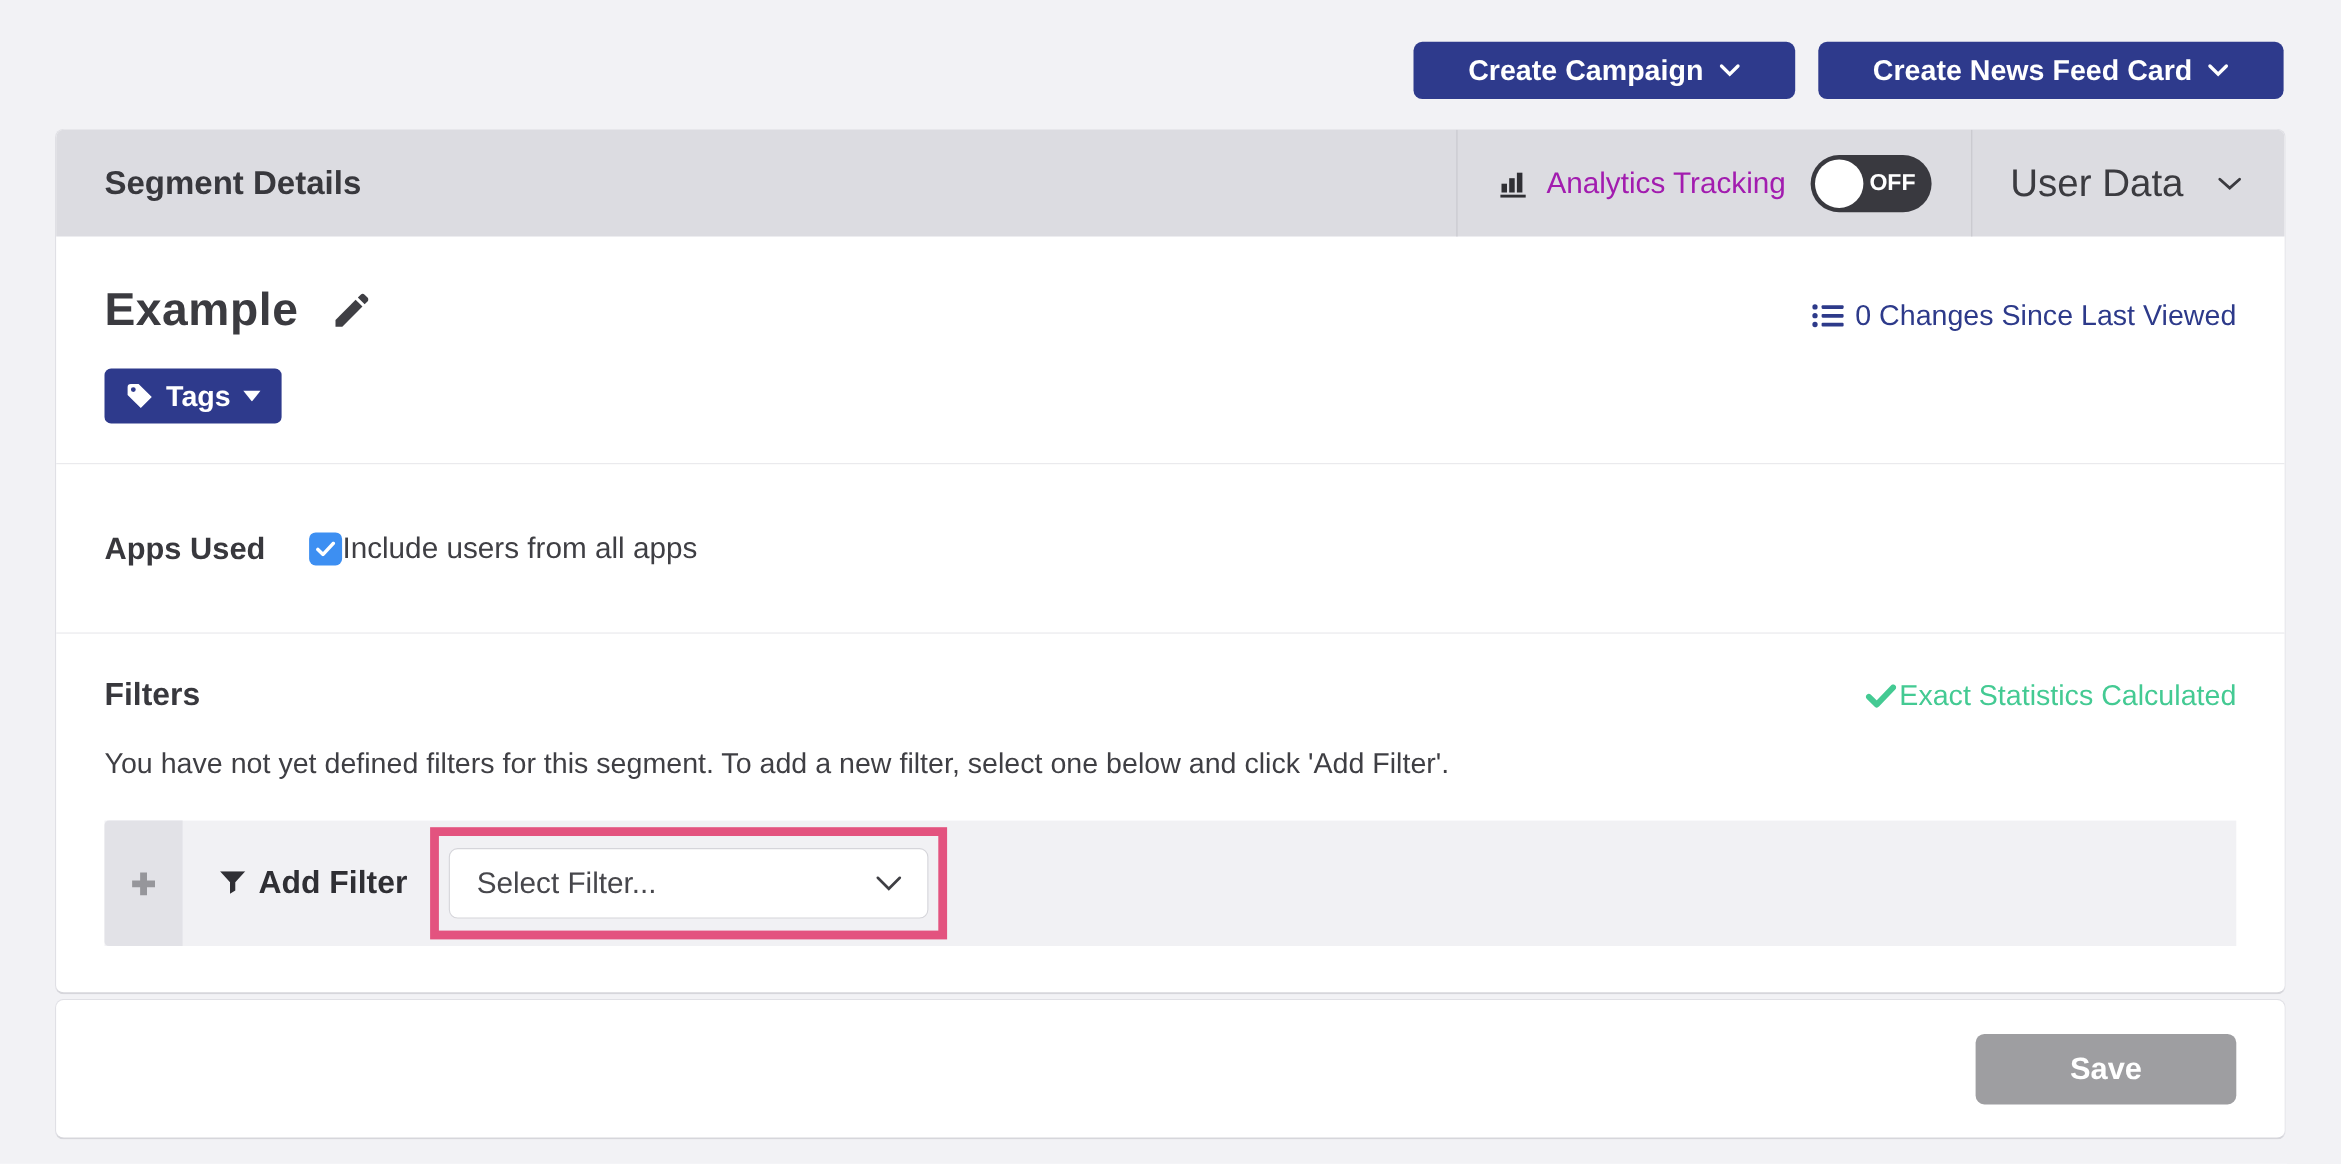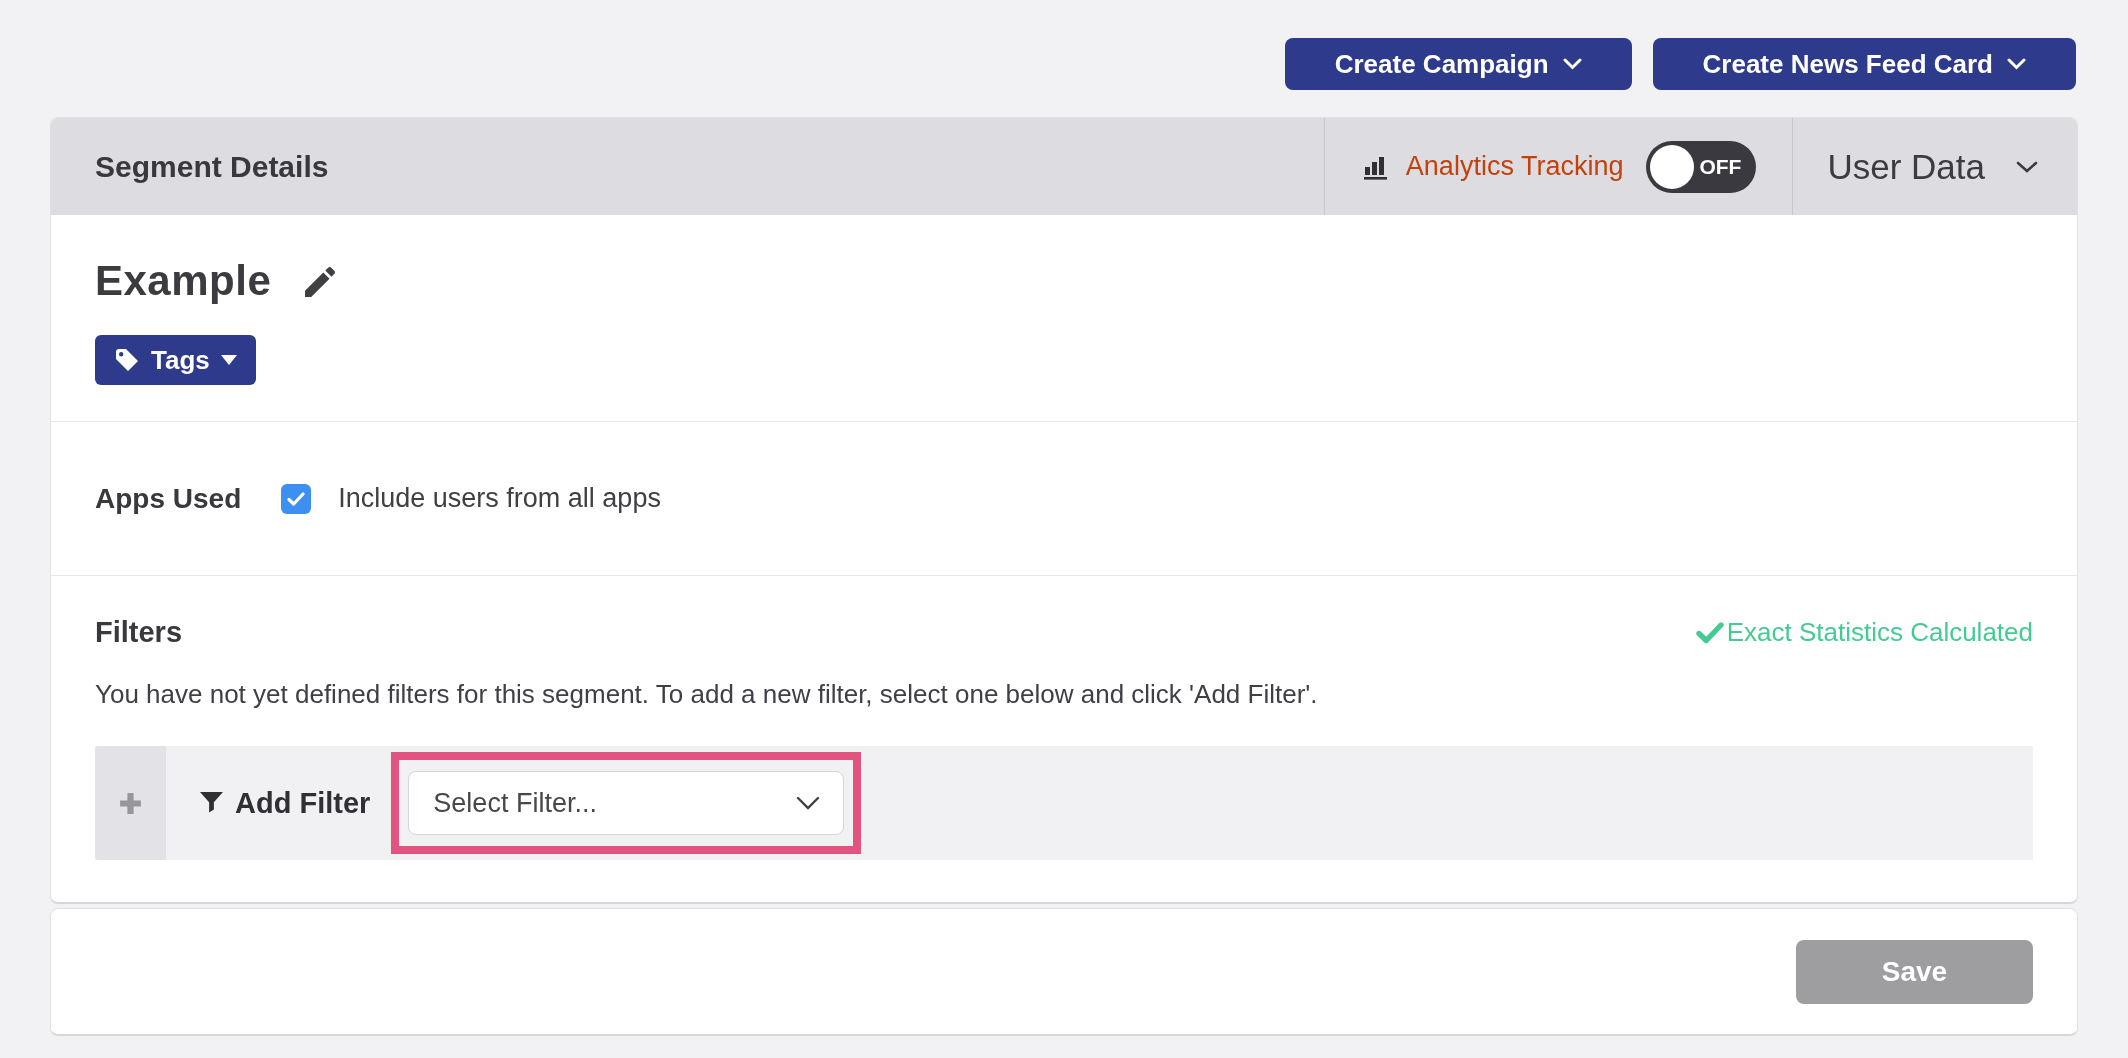--- a/index.html
+++ b/index.html
@@ -27,21 +27,21 @@
     margin: 117px 50px 0;
     background: #ffffff;
     border: 1px solid #e0e0e5; border-bottom: 2px solid #d6d6db;
     border-radius: 8px; overflow: hidden;
   }
   .card-header { height: 97px; background: #dcdce1; display: flex; align-items: stretch; }
   .card-header-title { flex: 1; display: flex; align-items: center; padding-left: 44px;
     font-size: 30px; font-weight: 700; color: #38383d; }
   .v-div { width: 1px; background: #c7c7cd; }
   .analytics-group { display: flex; align-items: center; gap: 15px; padding: 0 36px; }
-  .analytics-label { font-size: 27px; color: #c2410c; }
+  .analytics-label { font-size: 27px; color: #a21caf; }
   .toggle { width: 110px; height: 52px; background: #39393f; border-radius: 26px;
     position: relative; display: flex; align-items: center; justify-content: flex-end;
     margin-left: 8px; cursor: pointer; }
   .toggle-knob { position: absolute; left: 4px; top: 4px; width: 44px; height: 44px;
     background: #fff; border-radius: 50%; }
   .toggle-state { color: #fff; font-weight: 700; font-size: 21px; margin-right: 15px; }
   .user-data-group { display: flex; align-items: center; gap: 30px; padding: 0 38px 0 34px;
     font-size: 35px; color: #3b3b40; cursor: pointer; }
   .chev-dark { width: 24px; height: 14px; display: block; }
 
@@ -56,21 +56,21 @@
   .tags-btn { margin-top: 30px; background: #2e3a8c; color: #fff; border: none; cursor: pointer;
     height: 50px; border-radius: 6px; padding: 0 19px;
     font-family: inherit; font-size: 26px; font-weight: 700;
     display: inline-flex; align-items: center; gap: 11px; }
 
   .hr-section { border-top: 1px solid #e8e8ec; }
 
   
   .apps-used { display: flex; align-items: center; gap: 40px; padding: 0 44px; height: 154px; }
   .apps-used-label { font-size: 28px; font-weight: 700; color: #38383d; }
-  .check-row { display: flex; align-items: center; gap: 27px; font-size: 27px; color: #3f3f44; cursor: pointer; }
+  .check-row { display: flex; align-items: center; gap: 0; font-size: 27px; color: #3f3f44; cursor: pointer; }
   .checkbox { width: 30px; height: 30px; border-radius: 6px; background: #3d8ff2;
     display: flex; align-items: center; justify-content: center; flex: none; }
 
   
   .filters-section { padding: 40px 44px 42px; }
   .filters-head { display: flex; justify-content: space-between; align-items: center; }
   .filters-title { font-size: 29px; font-weight: 600; color: #38383d; }
   .status-ok { display: flex; align-items: center; gap: 3px; color: #44ca93; font-size: 26px; }
   .filters-msg { margin-top: 30px; font-size: 26px; color: #3f3f44; }
   .filter-row { margin-top: 36px; min-height: 114px; background: #f1f1f4;
@@ -145,20 +145,31 @@
 
   <div class="title-section">
     <div class="title-row">
       <div class="segment-name-wrap">
         <span class="segment-name">Example</span>
         <svg class="pencil" viewBox="0 0 34 34">
           <path d="M4 26.8 L22.3 8.5 l6.2 6.2 L10.2 33 H4 Z" fill="#3f3f44"></path>
           <path d="M24.3 6.5 l2.6 -2.6 q1.8 -1.8 3.6 0 l2.6 2.6 q1.8 1.8 0 3.6 l-2.6 2.6 Z" fill="#3f3f44"></path>
         </svg>
       </div>
+      <a class="changes-link">
+        <svg width="30" height="24" viewBox="0 0 30 24">
+          <circle cx="3" cy="4" r="2.4" fill="#2d3a8a"></circle>
+          <circle cx="3" cy="12" r="2.4" fill="#2d3a8a"></circle>
+          <circle cx="3" cy="20" r="2.4" fill="#2d3a8a"></circle>
+          <rect x="9" y="2.4" width="20" height="3.4" rx="1" fill="#2d3a8a"></rect>
+          <rect x="9" y="10.4" width="20" height="3.4" rx="1" fill="#2d3a8a"></rect>
+          <rect x="9" y="18.4" width="20" height="3.4" rx="1" fill="#2d3a8a"></rect>
+        </svg>
+        <span>0 Changes Since Last Viewed</span>
+      </a>
     </div>
     <button class="tags-btn">
       <svg width="26" height="26" viewBox="0 0 26 26">
         <path fill-rule="evenodd" fill="#ffffff" d="M2 5 a3 3 0 0 1 3 -3 h7 l12 12 -10 10 L2 12 Z M7.2 7.2 m-2.2 0 a2.2 2.2 0 1 0 4.4 0 a2.2 2.2 0 1 0 -4.4 0 Z"></path>
       </svg>
       <span>Tags</span>
       <svg width="16" height="10" viewBox="0 0 16 10">
         <path d="M0 0 h16 L8 10 Z" fill="#ffffff"></path>
       </svg>
     </button>

